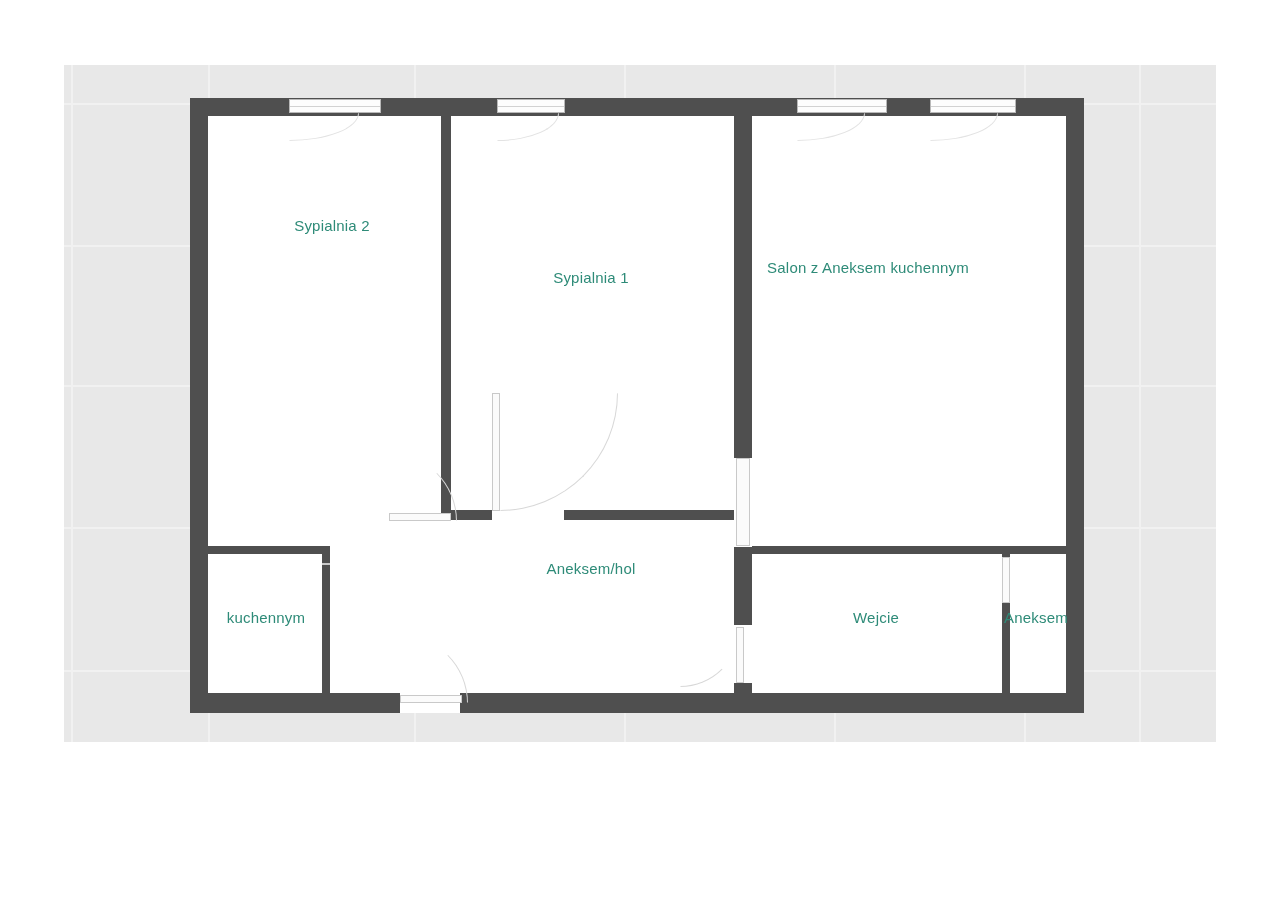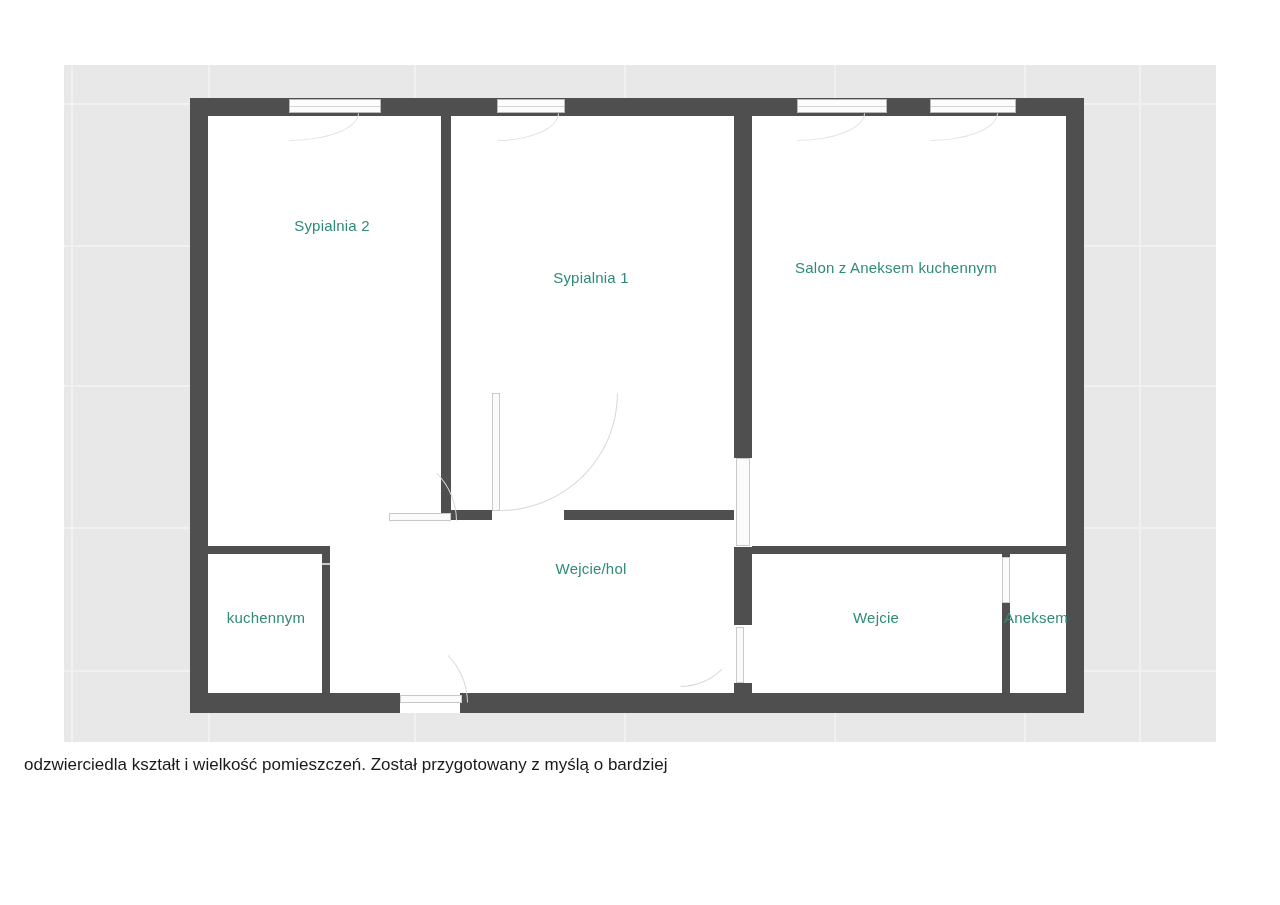--- a/index.html
+++ b/index.html
@@ -209,25 +209,24 @@
                 border-radius: 0 0 100% 0;"></div>
 
     <div class="door-leaf" style="left:672px; top:393px; width:14px; height:88px;"></div>
 
     <div class="door-leaf" style="left:258px; top:498px; width:8px; height:0px;"></div>
 
     <div class="door-leaf" style="left:938px; top:492px; width:8px; height:46px;"></div>
 
     <div class="room-label" style="left:268px; top:160px;">Sypialnia 2</div>
     <div class="room-label" style="left:527px; top:212px;">Sypialnia 1</div>
-    <div class="room-label" style="left:832px; top:202px;">Salon z Aneksem kuchennym</div>
-    <div class="room-label" style="left:527px; top:503px;">Wejcie/hol</div>
+    <div class="room-label" style="left:804px; top:202px;">Salon z Aneksem kuchennym</div>
+    <div class="room-label" style="left:527px; top:503px;">Aneksem/hol</div>
     <div class="room-label" style="left:202px; top:552px;">kuchennym</div>
     <div class="room-label" style="left:812px; top:552px;">Wejcie</div>
     <div class="room-label" style="left:972px; top:552px;">Aneksem</div>
 
   </div>
 
   <div id="caption">
-    <div>odzwierciedla kształt i wielkość pomieszczeń. Został przygotowany z myślą o bardziej</div>
   </div>
 
 </div>
 
 </body></html>

